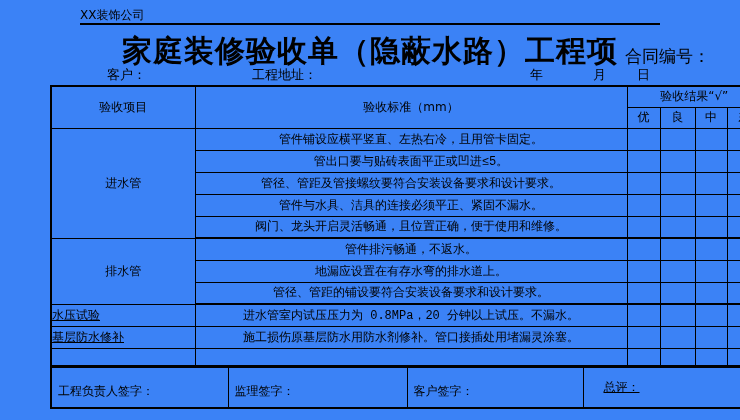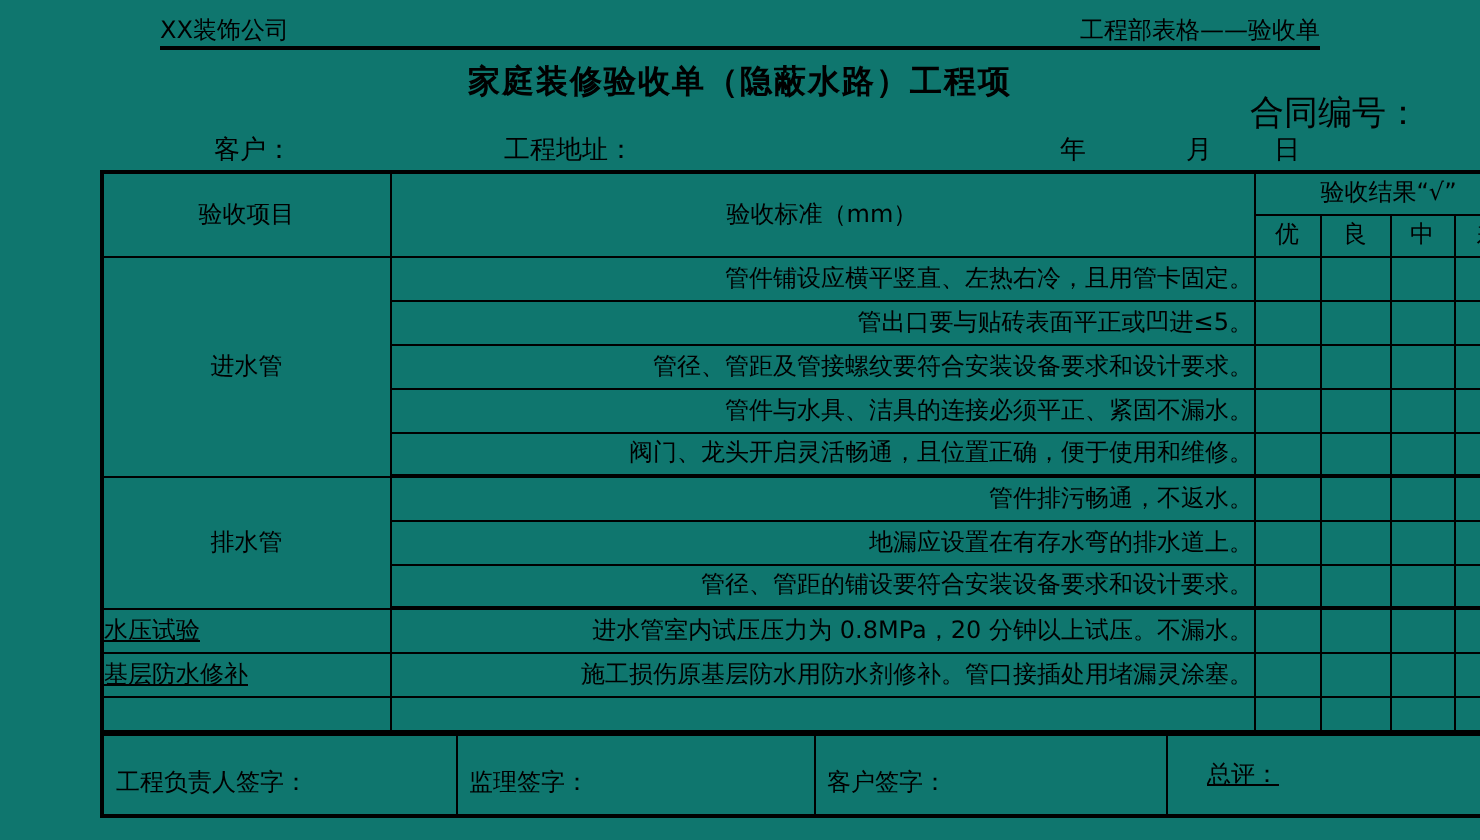--- a/index.html
+++ b/index.html
@@ -1,29 +1,29 @@
 <!DOCTYPE html>
 <html><head>
 <meta charset="utf-8">
 <style>
   html,body{margin:0;padding:0;background:#fff;}
   .page{
-    position:relative;width:740px;height:420px;background:#0f766e;color:#000;
+    position:relative;width:740px;height:420px;background:#3b82f6;color:#000;
     font-family:"DejaVu Sans","Liberation Sans",sans-serif;overflow:hidden;
   }
   
   .top-header{
     position:absolute;left:80px;top:5px;width:580px;height:18px;
     border-bottom:2px solid #000;display:flex;justify-content:space-between;
     align-items:flex-end;font-size:12px;line-height:16px;
   }
   
   .page-title{
     position:absolute;left:0;top:31px;width:740px;text-align:center;
-    font-size:16px;font-weight:bold;letter-spacing:1px;
+    font-size:30px;font-weight:bold;letter-spacing:1px;
   }
   .contract-no{
     position:absolute;left:625px;top:45px;font-size:17px;
   }
   
   .info-row span{position:absolute;top:66px;font-size:13px;margin-left:22px;}
   .lbl-customer{left:85px;}
   .lbl-address{left:230px;}
   .lbl-year{left:508px;}
   .lbl-month{left:571px;}
@@ -35,21 +35,21 @@
     border:2px solid #000;
   }
   .main-table td,.main-table th{
     border:1px solid #000;font-size:12px;font-weight:normal;
     padding:0;overflow:hidden;white-space:nowrap;
   }
   .hr{height:21px;}
   .cr{height:22px;}
   .er{height:19px;}
   .c-center{text-align:center;}
-  .c-std{text-align:right;padding-left:7px;}
+  .c-std{text-align:center;padding-left:7px;font-family:Liberation Mono, monospace;}
   .c-item-left{text-align:left;padding-left:6px;text-decoration:underline;}
   tr.sec-end td{border-bottom-width:2px;}
   
   .sig-table{
     position:absolute;left:14px;top:365px;width:712px;
     border:2px solid #000;
   }
   .sig-table td{
     border:1px solid #000;font-size:12px;vertical-align:top;
     padding:16px 0 0 6px;overflow:hidden;white-space:nowrap;
@@ -57,21 +57,20 @@
   .sig-row{height:42px;}
   .sig-table td.overall{vertical-align:middle;padding:0 0 0 20px;text-decoration:underline;}
 </style>
 </head>
 <body>
 
 <div class="page">
 
   <div class="top-header">
     <span>XX装饰公司</span>
-    <span>工程部表格——验收单</span>
   </div>
 
   <div class="page-title">家庭装修验收单（隐蔽水路）工程项</div>
   <div class="contract-no">合同编号：</div>
 
   <div class="info-row">
     <span class="lbl-customer">客户：</span>
     <span class="lbl-address">工程地址：</span>
     <span class="lbl-year">年</span>
     <span class="lbl-month">月</span>

